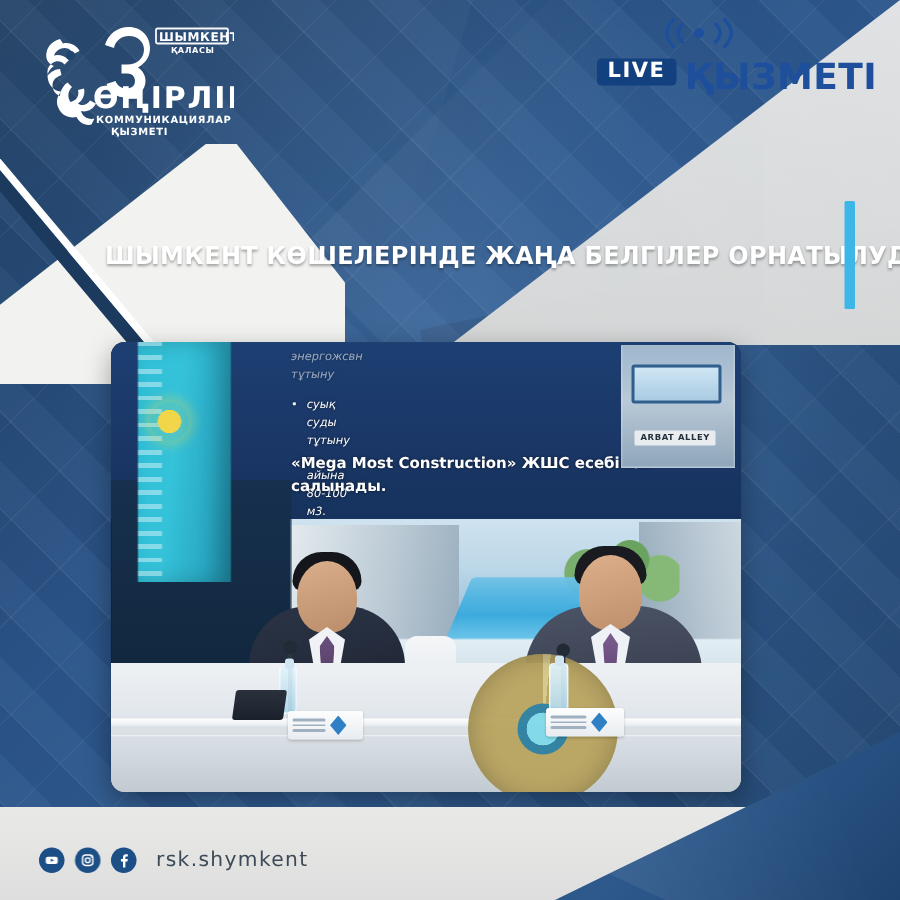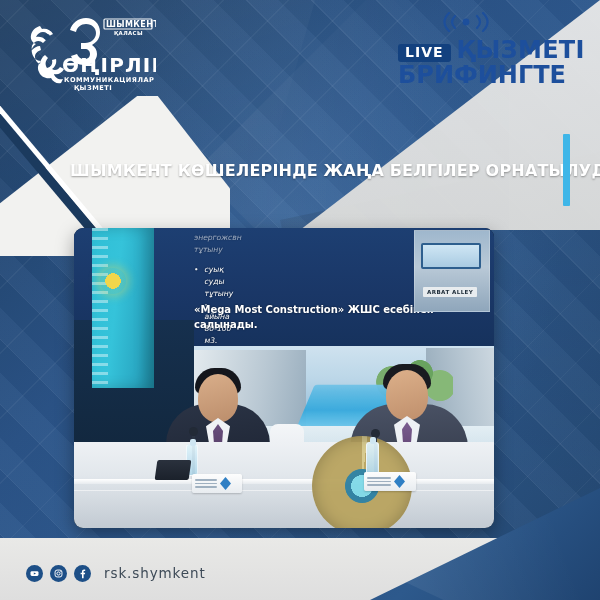--- a/index.html
+++ b/index.html
@@ -102,21 +102,21 @@
   .logo svg { display:block; }
 
   
   .live-block {
     position:absolute; right:22px; top:12px;
     width:180px;
     text-align:left;
     color:#1d4f9c;
   }
   .live-wave { display:block; margin:0 0 2px 42px; }
-  .live-row { display:flex; align-items:flex-end; gap:6px; }
+  .live-row { display:flex; align-items:flex-start; gap:6px; }
   .live-pill {
     background:#13417f;
     color:#ffffff;
     font-size:14px;
     font-weight:bold;
     letter-spacing:1px;
     padding:1px 7px 2px;
     border-radius:3px;
     line-height:1.05;
     font-family:"DejaVu Sans", sans-serif;
@@ -518,21 +518,20 @@
           <path d="M37 4 C41 8 41 12 37 16"></path>
           <path d="M43 1 C49 7 49 13 43 19"></path>
         </g>
         <circle cx="26" cy="10" r="3.4" fill="#1d4f9c"></circle>
       </svg>
     </span>
     <div class="live-row">
       <span class="live-pill">LIVE</span>
       <span class="live-word">ҚЫЗМЕТІ</span>
     </div>
-    <div class="live-word2">БРИФИНГТЕ</div>
   </div>
 
   <div class="title-bar">
     <div class="title-text">ШЫМКЕНТ КӨШЕЛЕРІНДЕ ЖАҢА БЕЛГІЛЕР ОРНАТЫЛУДА</div>
   </div>
   <div class="title-accent"></div>
 
   <div class="photo">
 
     <div class="ph scr-top"></div>

